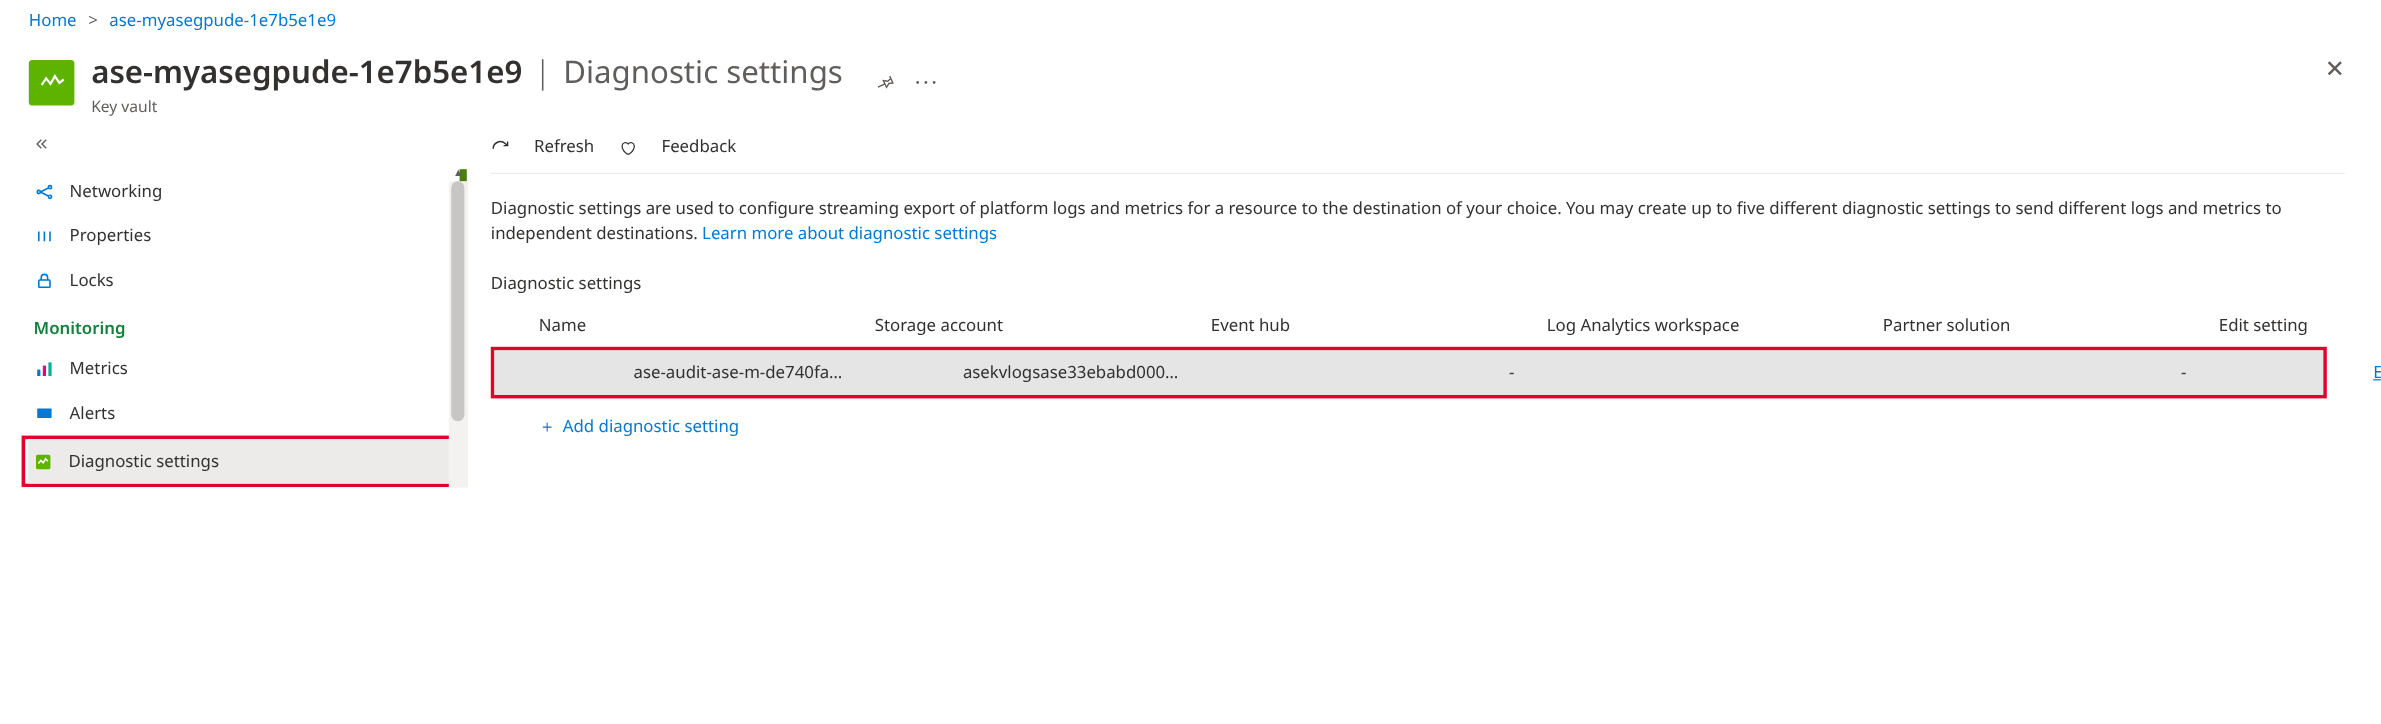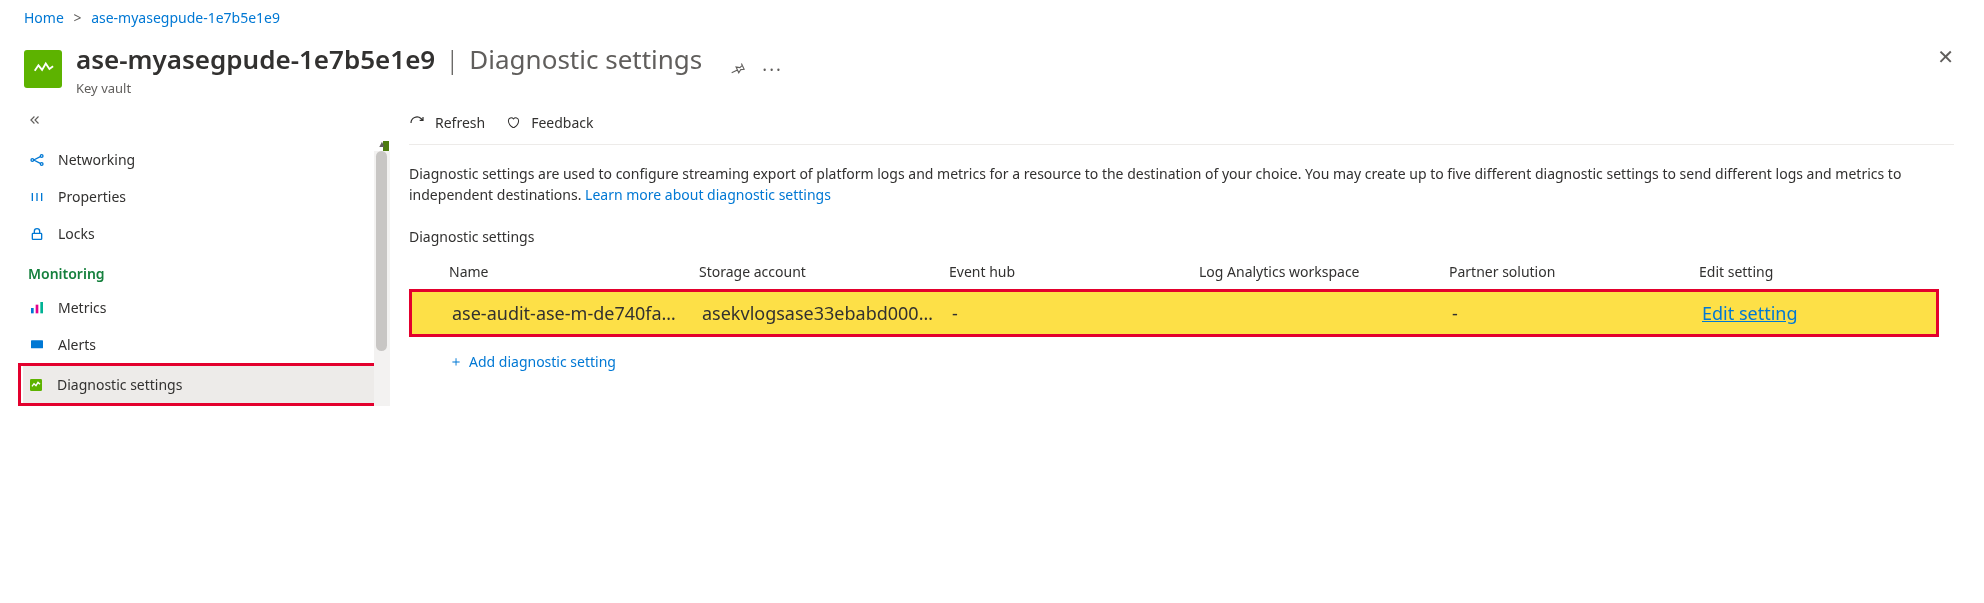--- a/index.html
+++ b/index.html
@@ -92,41 +92,42 @@
   }
   .scroll-arrow { position:absolute; left:2px; width:12px; text-align:center; color:#605e5c; font-size:9px;}
   .scroll-arrow.up { top:-14px; }
 
   
   .toolbar {
     display: flex; align-items: center; gap: 20px;
     padding: 0 0 12px;
   }
   .tool-btn {
-    display: flex; align-items: center; gap: 10px;
+    display: flex; align-items: flex-end; gap: 20px;
     font-size: 14px; color: #323130; cursor: pointer;
   }
   .main-divider { border-top: 1px solid #edebe9; margin-bottom: 18px; }
 
   
   .desc { font-size: 14px; color: #323130; line-height: 1.5; max-width: 1530px; }
   .desc a { color: #0078d4; text-decoration: none; cursor: pointer; }
   .section-heading { font-size: 14px; margin: 22px 0 8px; color: #323130; }
 
   .diag-table { width: 100%; max-width: 1530px; }
   .diag-head, .diag-row {
     display: grid;
     grid-template-columns: 250px 250px 250px 250px 250px 200px;
     align-items: center;
+    gap: 30px;
   }
   .diag-head { padding: 8px 0 8px 40px; font-size: 14px; color: #323130; }
   .diag-row-wrap { border: 3px solid #e3002d; }
   .diag-row {
-    padding: 9px 0 9px 40px; background: #fde047;
-    font-size: 18px; color: #323130;
+    padding: 9px 0 9px 40px; background: #e5e5e5;
+    font-size: 14px; color: #323130; text-align: right;
   }
   .diag-row .edit { color: #0078d4; text-decoration: underline; cursor: pointer; }
   .ellipsis { white-space: nowrap; overflow: hidden; text-overflow: ellipsis; }
 
   .add-link {
     display: flex; align-items: center; gap: 6px;
     padding: 14px 0 14px 40px;
     color: #0078d4; font-size: 14px; cursor: pointer;
   }
 

